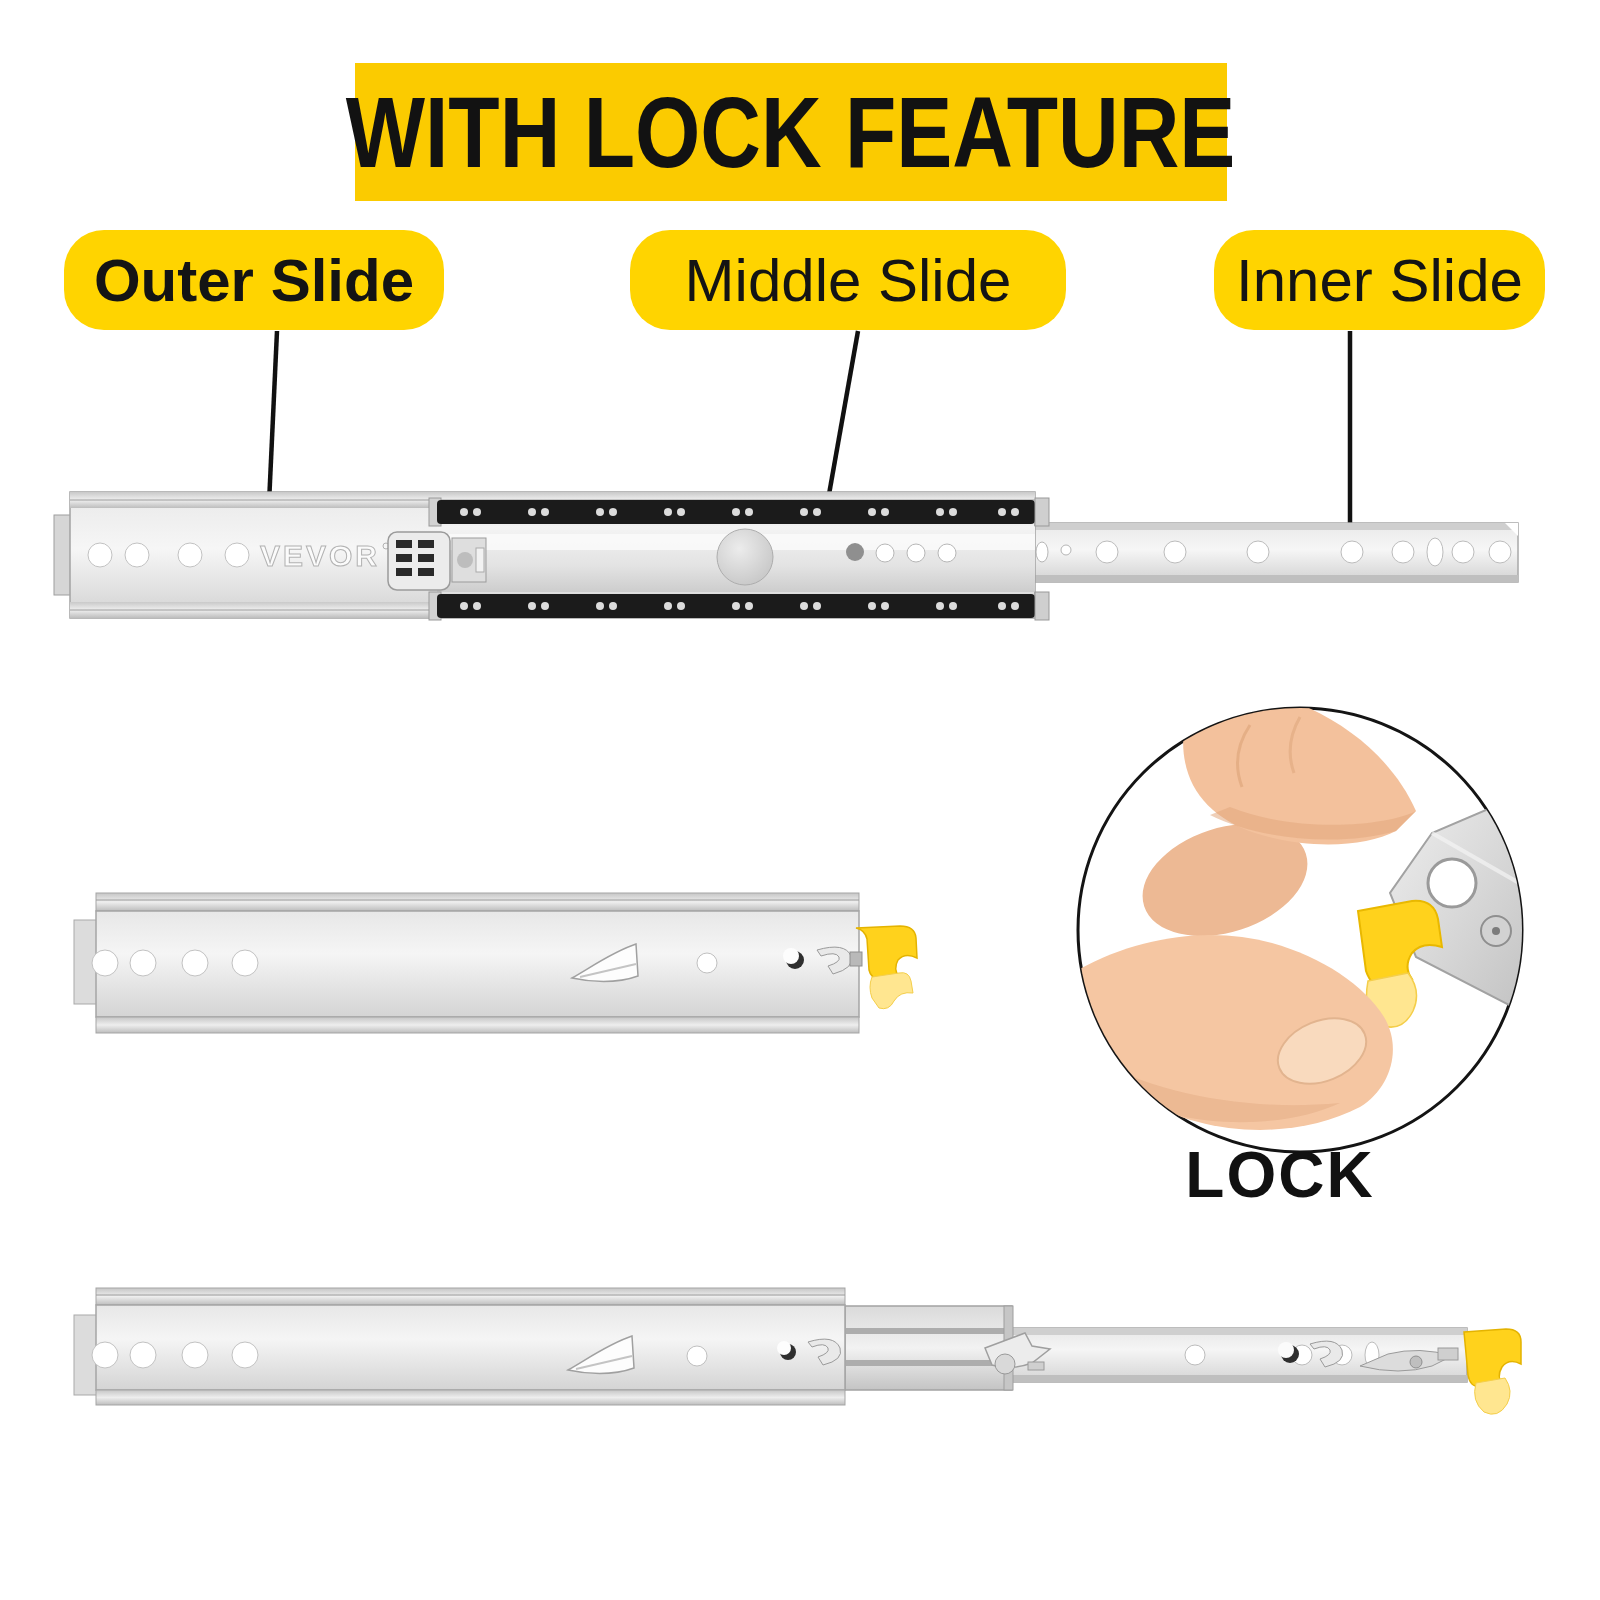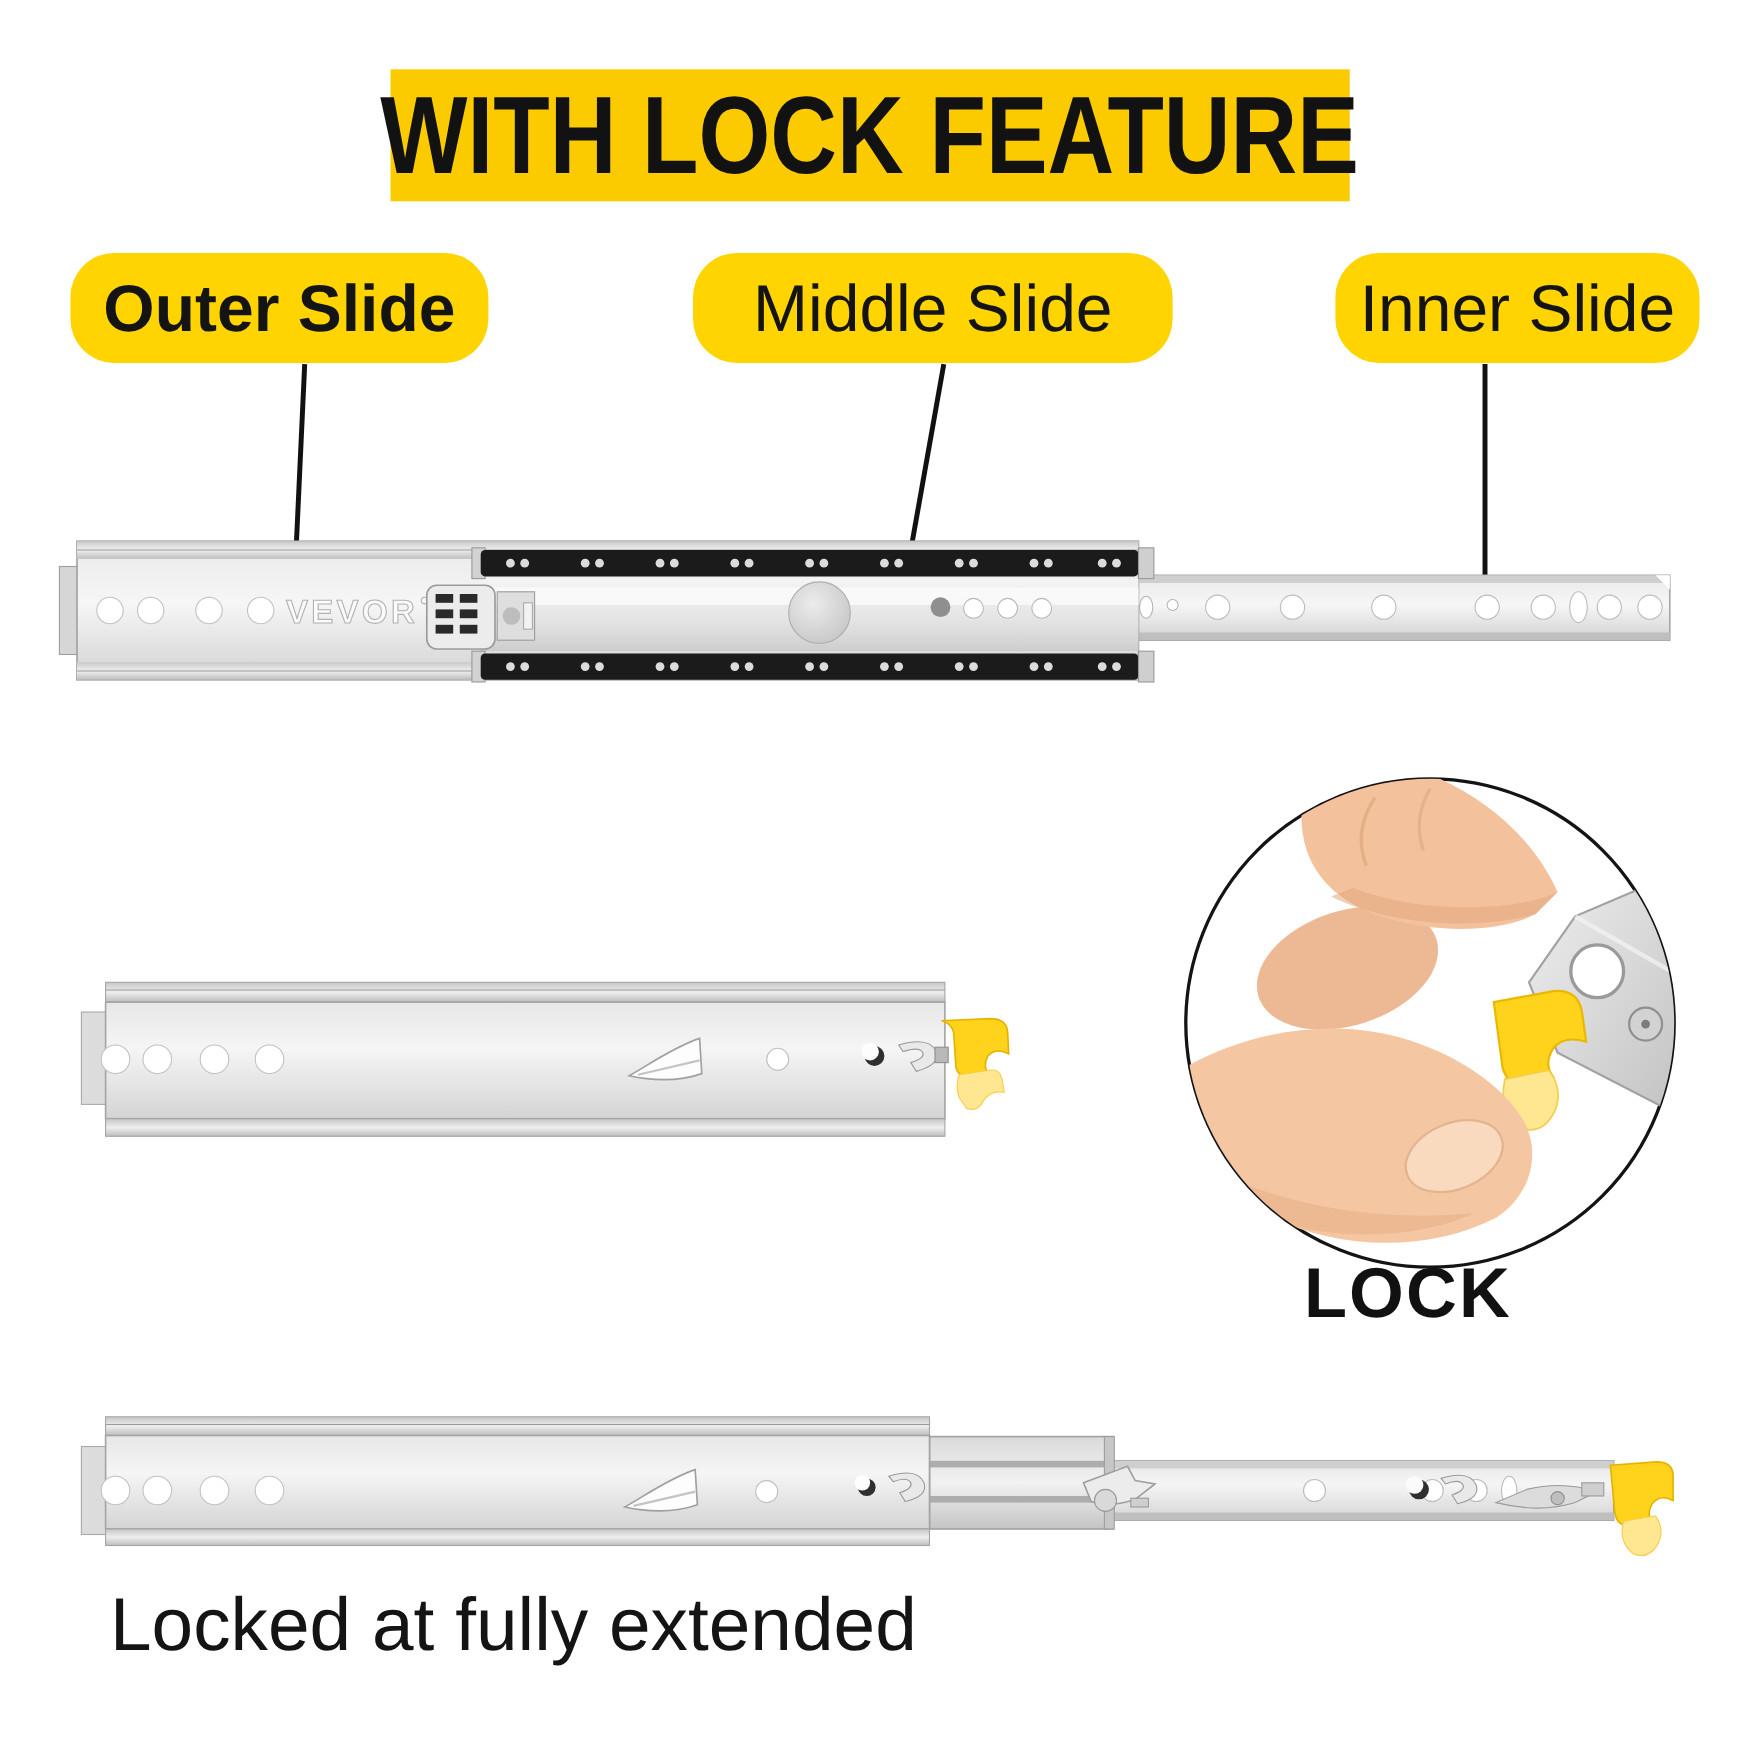--- a/index.html
+++ b/index.html
@@ -1,21 +1,21 @@
 <!DOCTYPE html>
 <html><head>
 <meta charset="utf-8">
 <style>
   html,body{margin:0;padding:0;background:#ffffff;}
   .canvas{position:relative;width:1600px;height:1600px;background:#fff;overflow:hidden;
           font-family:"Liberation Sans", sans-serif;color:#111;}
   .abs{position:absolute;}
 
   
-  .banner{left:355px;top:63px;width:872px;height:120px;background:#FBCB00;
+  .banner{left:355px;top:63px;width:872px;height:138px;background:#FBCB00;
           display:flex;align-items:center;justify-content:center;}
   .banner-text{font-size:100px;font-weight:700;letter-spacing:0px;color:#121212;
                transform:scaleX(.84);white-space:nowrap;}
 
   
   .pill{height:100px;top:230px;background:#FFD400;border-radius:40px;
         display:flex;align-items:center;justify-content:center;
         font-size:60px;color:#141414;white-space:nowrap;}
   .pill-outer{left:64px;width:380px;font-weight:bold;}
   .pill-middle{left:630px;width:436px;}
@@ -339,15 +339,14 @@
       </g>
       <path d="M748,72 q26,-8 32,6 q4,12 -17,17 l-5,-8 q12,-4 10,-9 q-3,-6 -16,-1 Z" fill="#e9e9e9" stroke="#9a9a9a"></path>
     </g>
 
     <g>
       <path d="M1404,62 L1446,59 Q1461,59 1461,72 L1461,94 Q1449,88 1442,97 Q1436,107 1443,115 L1420,117 Q1410,117 1408,105 Z" fill="#FFD21C" stroke="#E4B300" stroke-width="1.5"></path>
       <path d="M1416,113 L1445,108 Q1454,121 1447,134 Q1438,149 1424,142 Q1411,131 1416,113 Z" fill="#FFE690" stroke="#F4CE4A" stroke-width="1"></path>
     </g>
   </svg>
 
-  <div class="abs caption caption-extended">Locked at fully extended</div>
 
 </div>
 
 </body></html>

